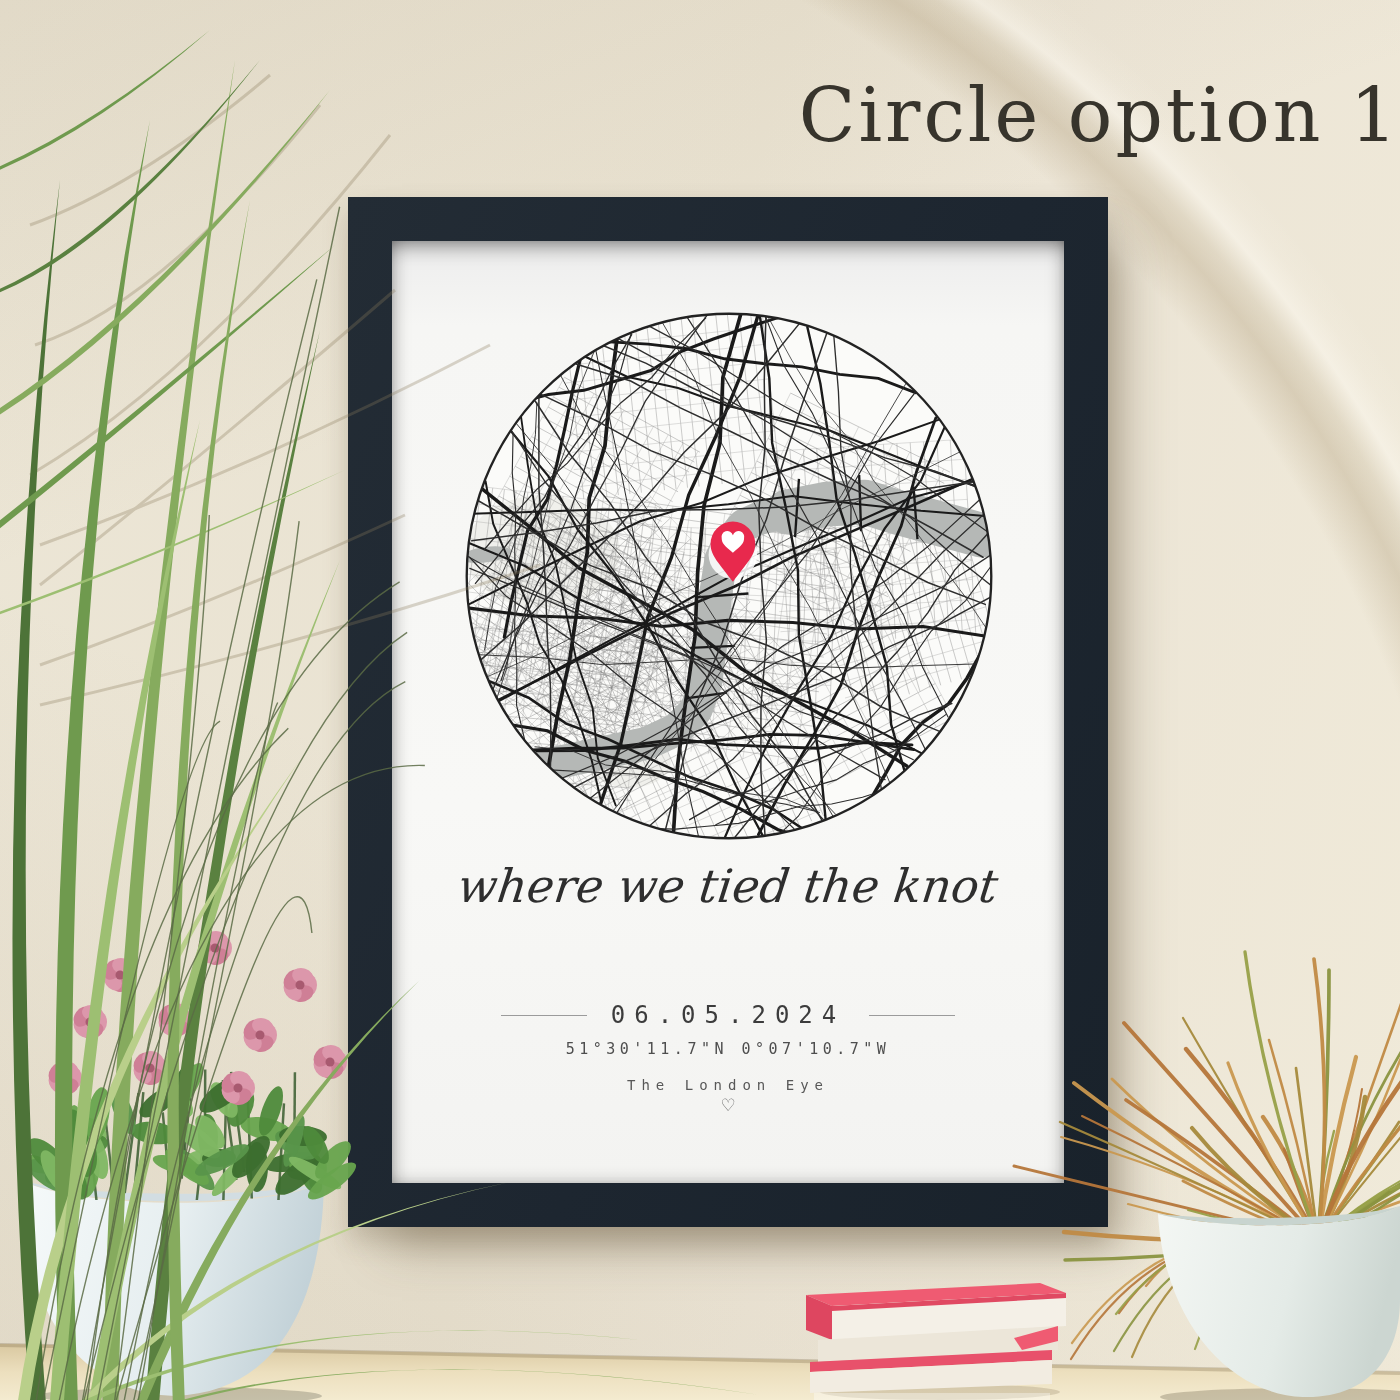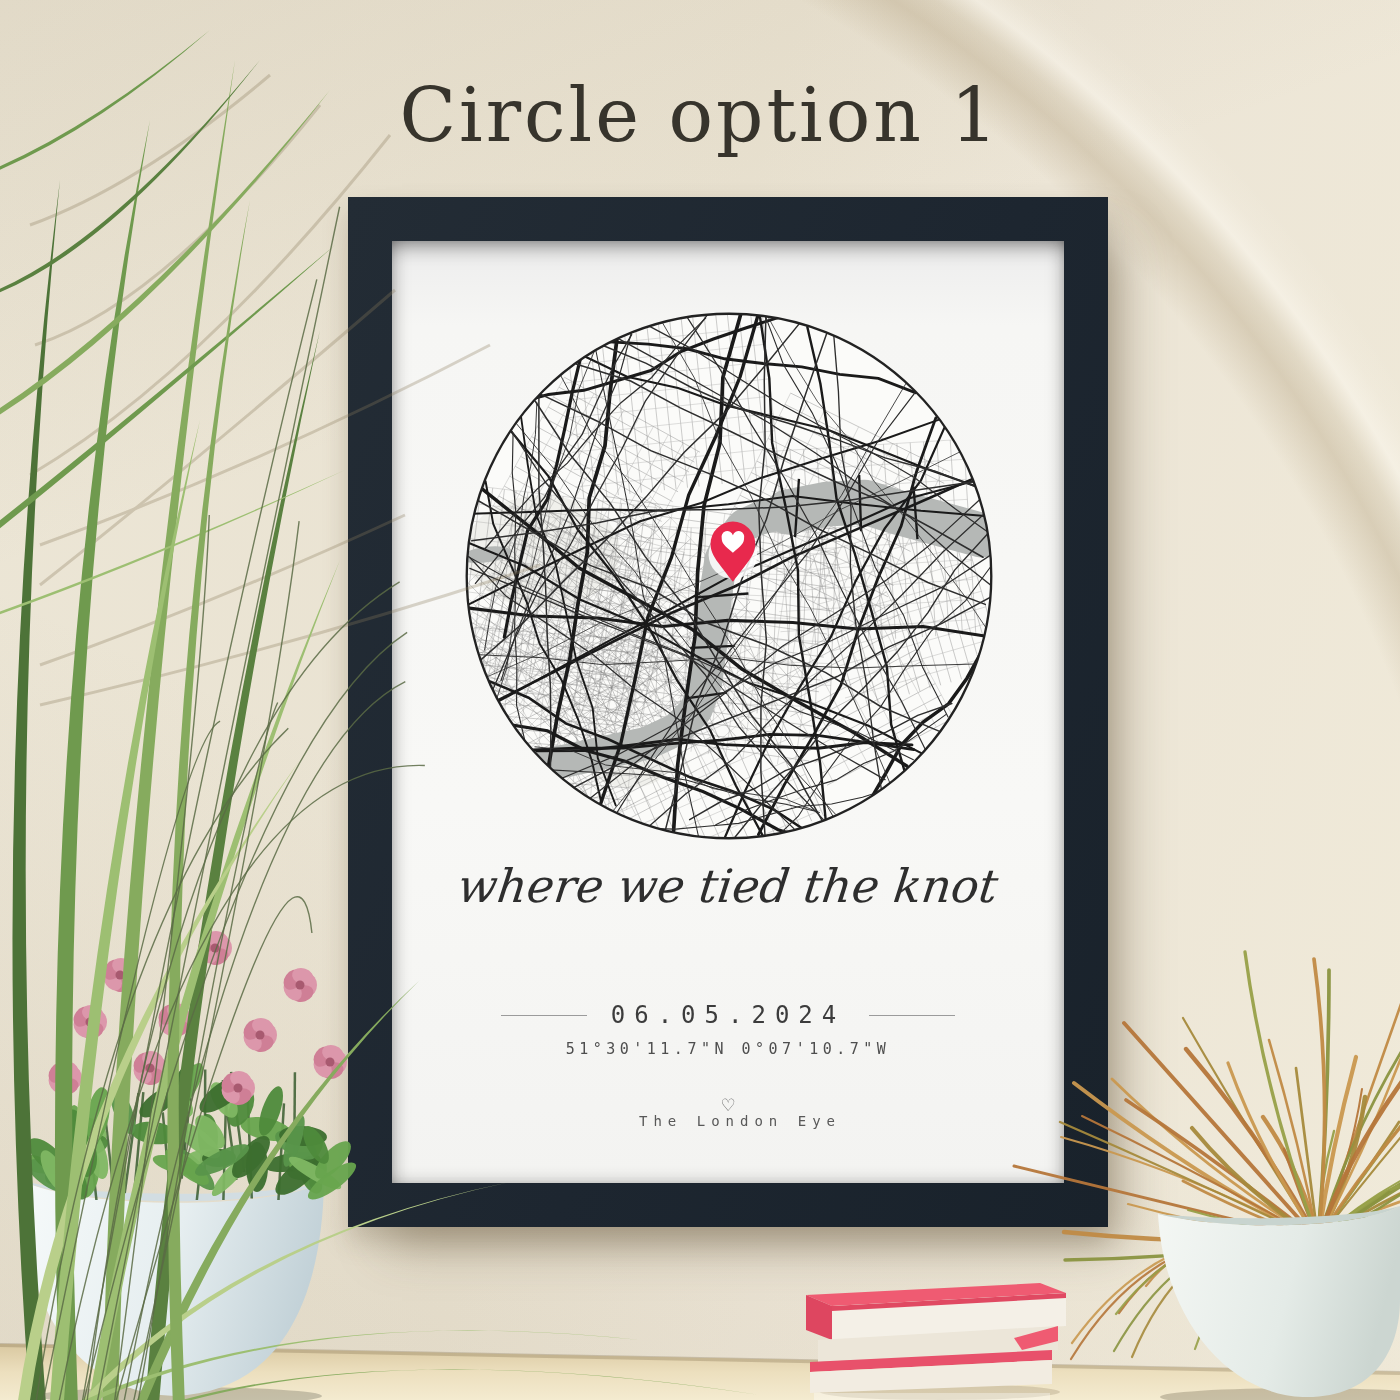--- a/index.html
+++ b/index.html
@@ -10,21 +10,21 @@
     background:
       radial-gradient(circle 1500px at 130px 1180px,
         rgba(0,0,0,0) 1320px, rgba(166,145,107,0) 1356px,
         rgba(166,145,107,0.30) 1405px, rgba(170,152,115,0.18) 1428px,
         rgba(253,250,242,0.45) 1452px, rgba(253,250,242,0.12) 1475px,
         rgba(0,0,0,0) 1500px),
       linear-gradient(160deg, rgba(150,130,95,0.12), rgba(150,130,95,0) 30%),
       linear-gradient(25deg, rgba(140,120,88,0.10), rgba(140,120,88,0) 40%),
       linear-gradient(105deg,#ece6d6 0%,#e9e2d1 45%,#ece5d6 62%,#f0ead9 100%);}
   
-  #heading{position:absolute;left:0;right:0;top:72px;text-align:center;
+  #heading{position:absolute;left:0;right:0;top:72px;text-align:right;
     font-size:74px;letter-spacing:3px;color:#37342c;font-weight:400;}
   
   #frame{position:absolute;left:348px;top:197px;width:760px;height:1030px;
     background:linear-gradient(115deg,#232c35 0%,#1d2630 55%,#19222b 100%);
     box-shadow:26px 30px 46px -12px rgba(92,76,48,0.40),
                0 14px 24px rgba(92,76,48,0.22);}
   #poster{position:absolute;left:44px;top:44px;width:672px;height:942px;
     background:linear-gradient(180deg,#ededed 0%,#f6f6f4 9%,#f8f8f6 60%,#f3f3f1 100%);
     box-shadow:inset 0 16px 22px -14px rgba(0,0,0,0.55),
                inset 14px 0 20px -16px rgba(0,0,0,0.40),
@@ -34,22 +34,22 @@
   .pline{position:absolute;left:0;width:100%;text-align:center;color:#3a3a3a;}
   #script-line{top:618px;font-size:46px;font-style:italic;color:#2e2e2e;
     transform:skewX(-7deg);}
   #names-line{top:705px;font-size:42px;letter-spacing:7px;color:#3b3b3b;}
   #date-row{top:760px;display:flex;align-items:center;justify-content:center;gap:24px;}
   #date-row .rule{width:86px;height:1px;background:#9b9b9b;}
   #date-text{font-family:"DejaVu Sans Mono",monospace;font-size:24px;
     letter-spacing:9px;color:#3c3c3c;}
   #coords-line{top:799px;font-family:"DejaVu Sans Mono",monospace;
     font-size:15px;letter-spacing:4.5px;color:#4e4e4e;}
-  #location-line{top:872px;font-family:"DejaVu Sans Mono",monospace;
-    font-size:14px;letter-spacing:6px;color:#585858;padding-left:12px;}
+  #location-line{top:836px;font-family:"DejaVu Sans Mono",monospace;
+    font-size:14px;letter-spacing:6px;color:#585858;}
   #heart-line{top:854px;font-size:17px;color:#6a6a6a;
     font-family:"DejaVu Sans",sans-serif;}
   
   .layer{position:absolute;pointer-events:none;}
 </style>
 </head>
 <body>
 
 <div id="scene">
   <div id="wall"></div>

